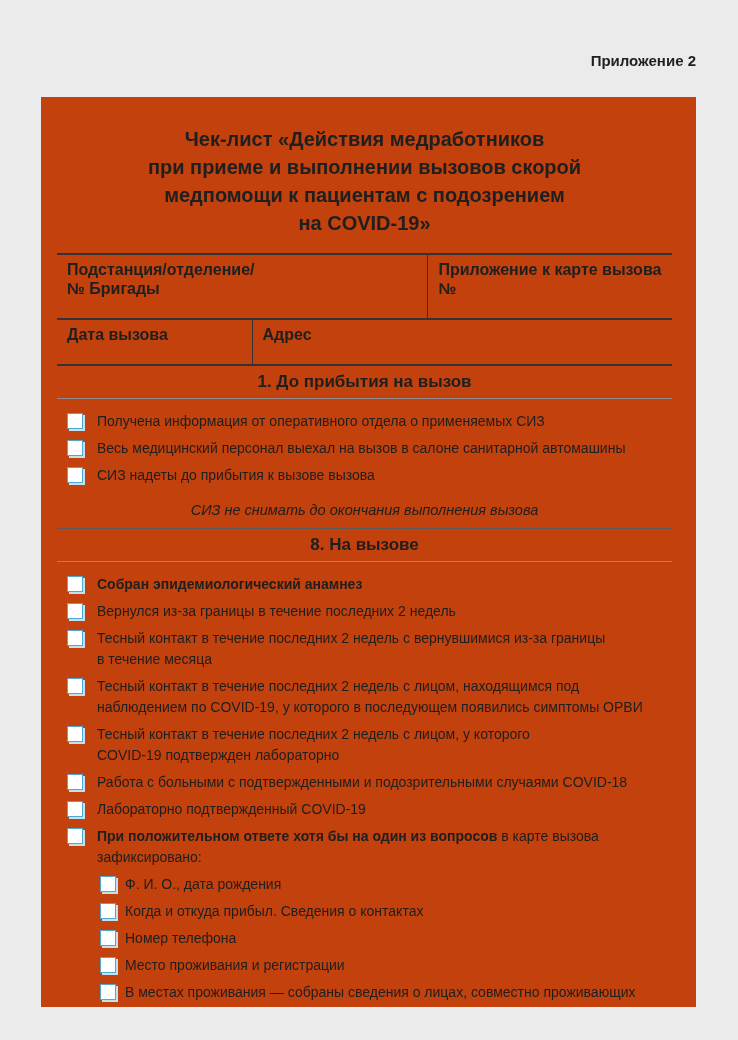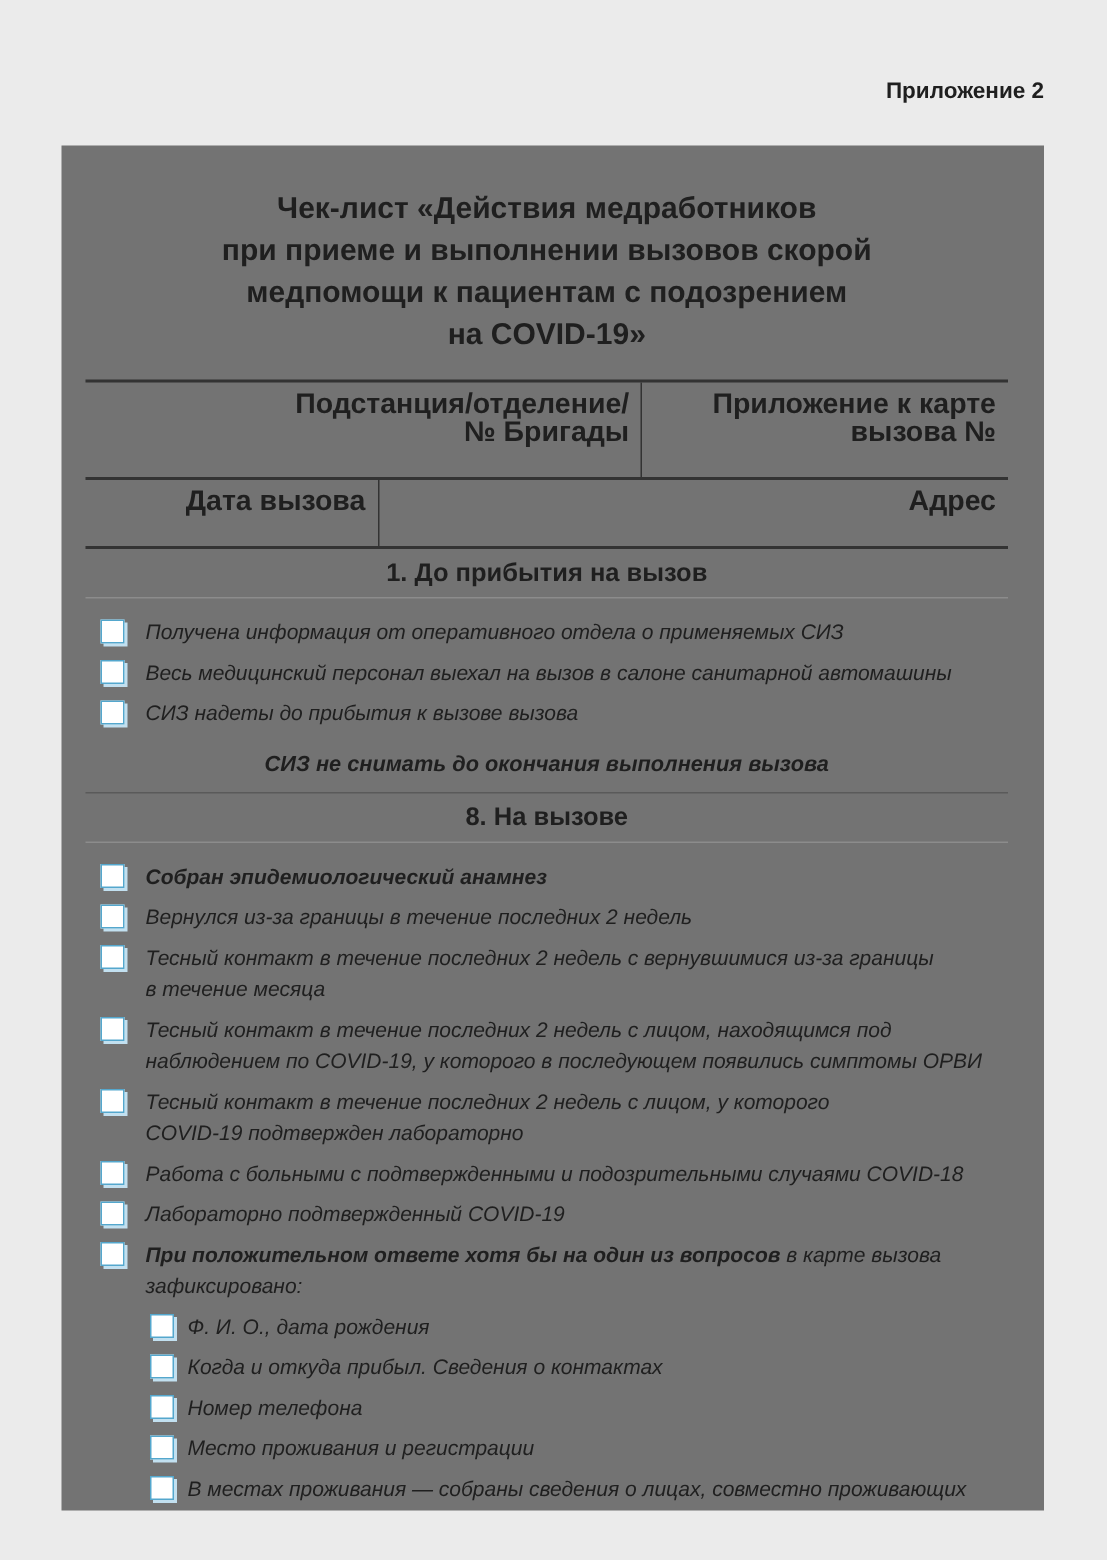--- a/index.html
+++ b/index.html
@@ -11,74 +11,73 @@
     position: relative;
     -webkit-font-smoothing: antialiased;
   }
   .appendix {
     position: absolute; top: 52px; right: 42px;
     font-size: 15px; font-weight: 700;
   }
   .card {
     position: absolute; left: 41px; top: 97px;
     width: 655px; height: 910px;
-    background: #737373;
+    background: #c2410c;
     box-sizing: border-box;
     padding: 28px 24px 0 16px;
     overflow: hidden;
   }
   .title {
     text-align: center;
     font-size: 20px; font-weight: 700;
     line-height: 28px;
     margin: 0 0 16px 0;
   }
   
   .info-table { border-top: 2px solid #333; border-bottom: 2px solid #333; }
   .itr { display: flex; }
   .itr1 { border-bottom: 2px solid #333; min-height: 50px; }
   .itr2 { min-height: 27px; }
   .itc {
     box-sizing: border-box;
-    font-weight: 700; font-size: 19px; line-height: 19px;
+    font-weight: 700; font-size: 16px; line-height: 19px;
     padding: 5px 8px 20px 10px;
     white-space: pre-line;
-    text-align: right;
   }
   .itr1 .c-left  { width: 60.4%; border-right: 1.5px solid #333; }
   .itr1 .c-right { width: 39.6%; }
   .itr2 .c-left  { width: 31.8%; border-right: 1.5px solid #333; }
   .itr2 .c-right { width: 68.2%; }
   
   .sec-heading {
     text-align: center;
     font-weight: 700; font-size: 17px;
     padding: 6px 0 6px 0;
     border-bottom: 1px solid #8c8c8c;
   }
   .rule-top { border-top: 1.5px solid #5a5a5a; }
   
   .items { padding: 6px 0 2px 0; }
-  .ci { display: flex; align-items: flex-start; margin: 6px 0; font-style: italic; }
+  .ci { display: flex; align-items: flex-start; margin: 6px 0; }
   .cb {
     flex: 0 0 auto;
     width: 14px; height: 14px;
     margin: 2px 14px 0 10px;
     border: 1.6px solid #54a7cd;
     background: #fff;
     box-shadow: 2px 2px 0 #c2e0f0;
     cursor: pointer;
   }
   .txt { font-size: 14px; line-height: 21px; white-space: pre-line; }
   .b { font-weight: 700; }
   .subitems { margin-left: 33px; }
   .subitems .cb { margin-right: 9px; }
   .note {
     text-align: center;
-    font-weight: 700; font-style: italic;
+    font-weight: 400; font-style: italic;
     font-size: 14.5px;
     margin: 8px 0 10px 0;
   }
 </style>
 </head>
 <body>
 
 <div class="appendix">Приложение 2</div>
 
 <div class="card">

